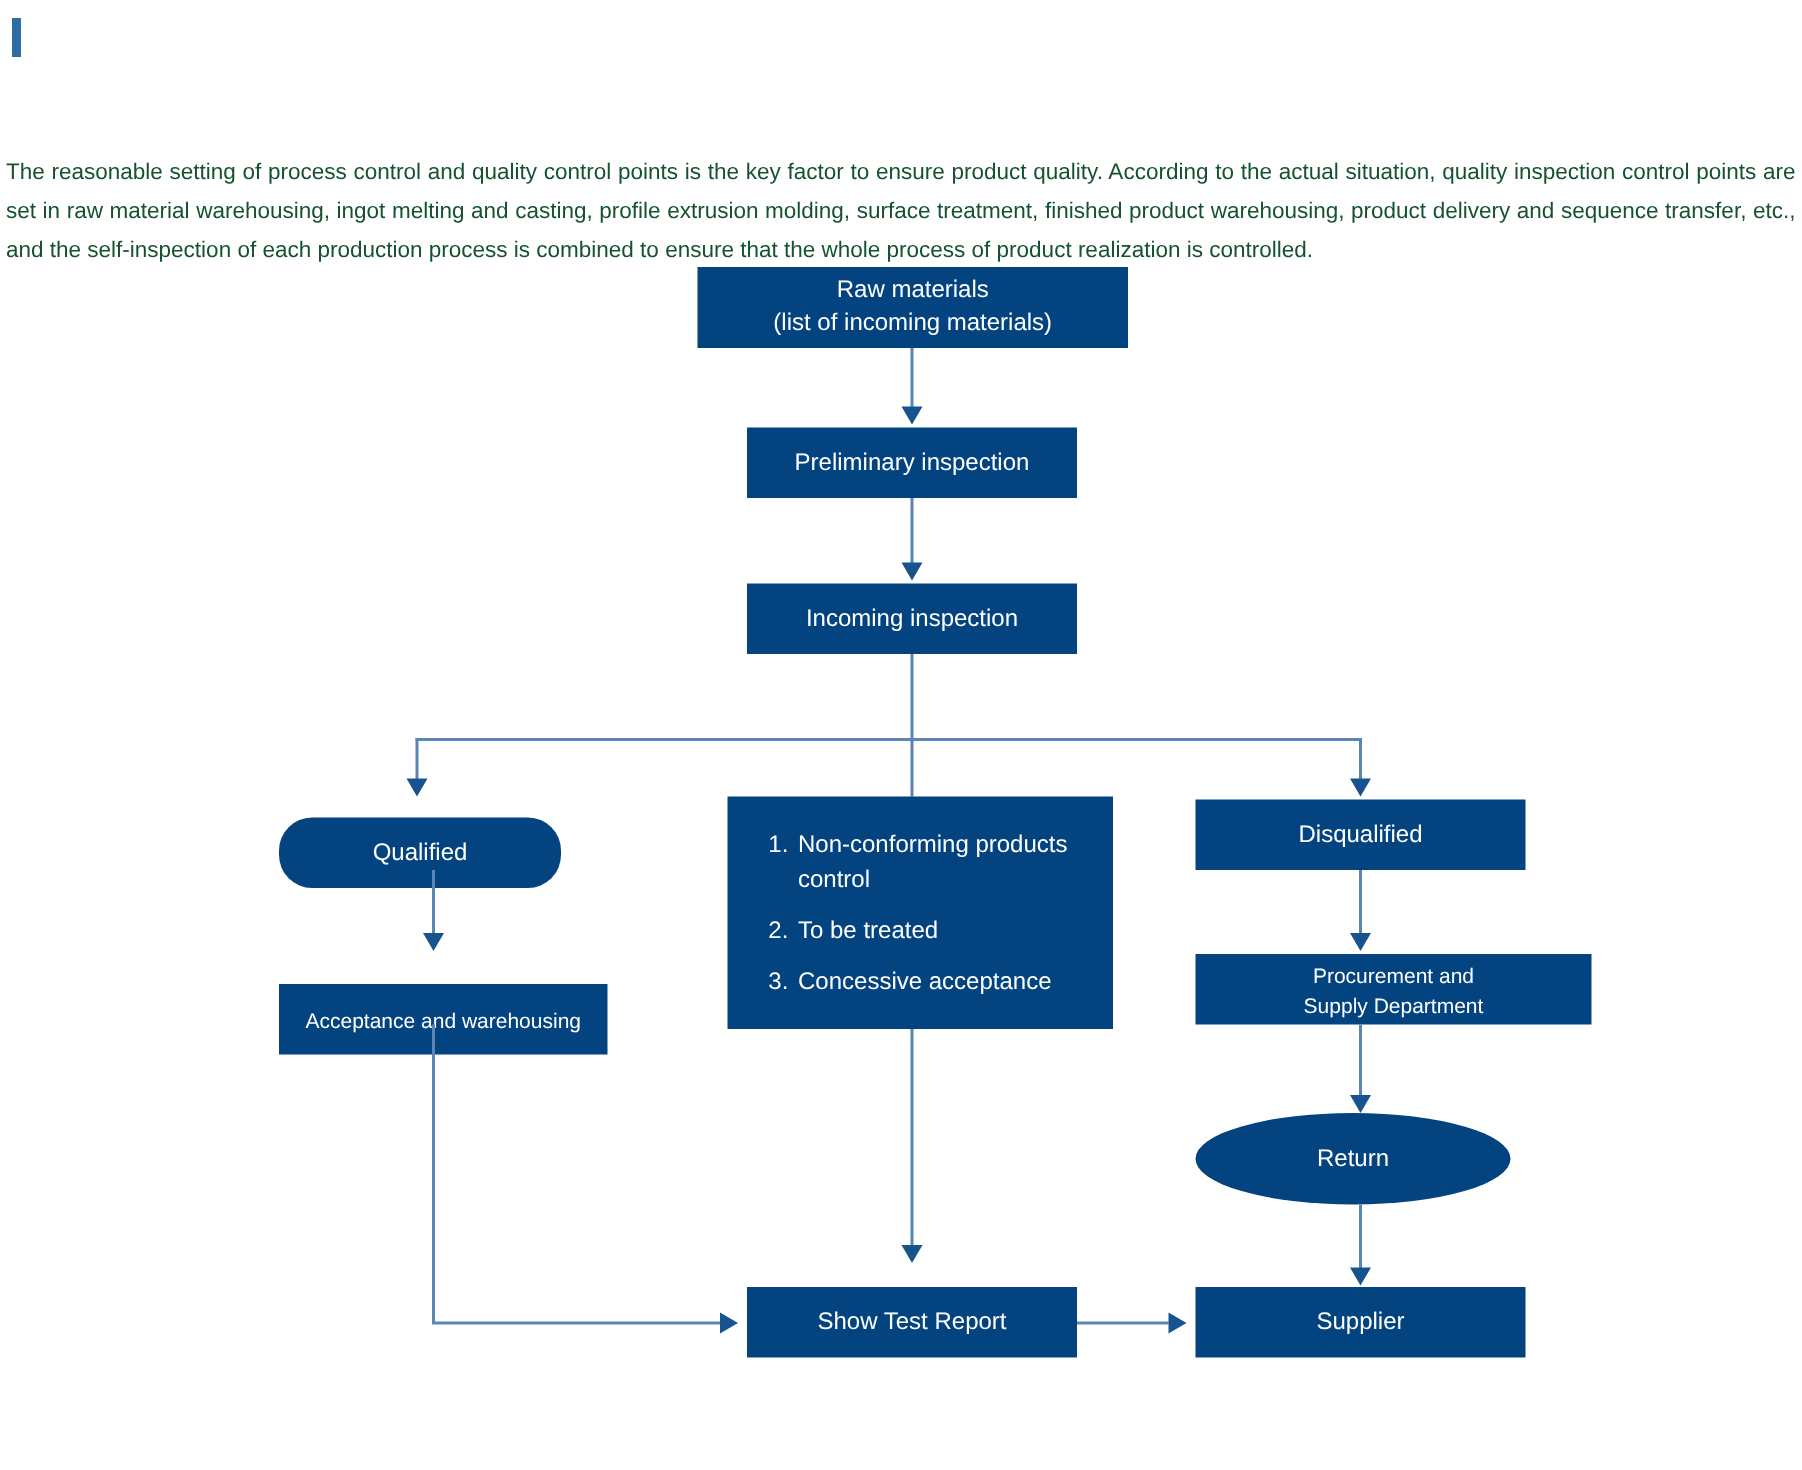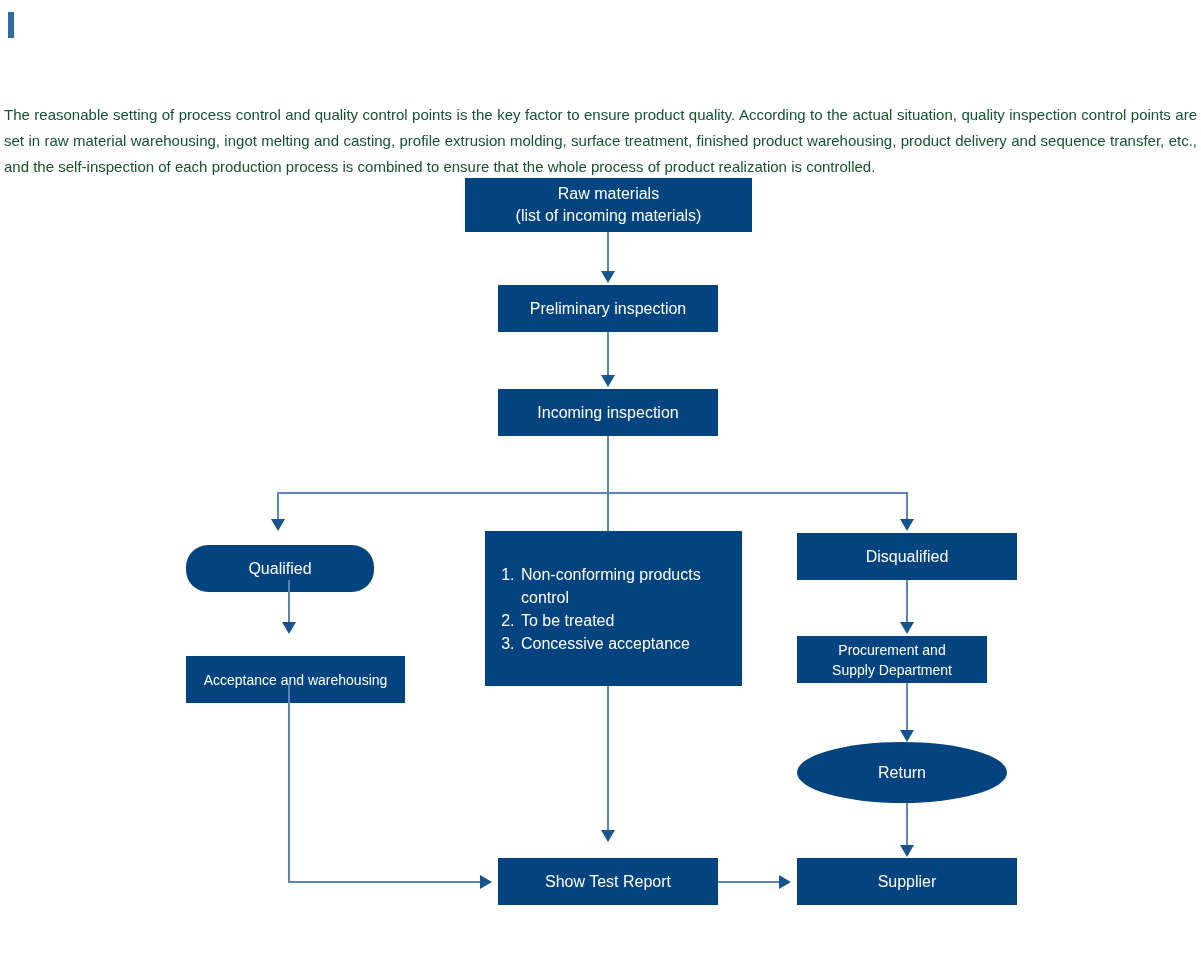--- a/index.html
+++ b/index.html
@@ -86,21 +86,21 @@
   .node.listbox {
     justify-content: flex-start;
     text-align: left;
     padding: 0 0 0 14px;
   }
   .listbox ol {
     margin: 0; padding: 0 0 0 20px;
     font-size: 16px;
     line-height: 23px;
   }
-  .listbox ol li { margin: 0; padding: 0 0 0 2px; }
+  .listbox ol li { margin: 11px; padding: 0 0 0 2px; }
 
   
   .vline {
     position: absolute;
     width: 2px;
     background: #5a86b5;
   }
   .hline {
     position: absolute;
     height: 2px;
@@ -192,21 +192,21 @@
     <div class="vline" style="left:607px; top:686px; height:146px;"></div>
     <div class="arrow-down" style="left:601px; top:830px;"></div>
 
     <div class="node" style="left:797px; top:533px; width:220px; height:47px;">
       <span>Disqualified</span>
     </div>
 
     <div class="vline" style="left:906px; top:580px; height:44px;"></div>
     <div class="arrow-down" style="left:900px; top:622px;"></div>
 
-    <div class="node small" style="left:797px; top:636px; width:190px; height:47px;">
+    <div class="node small" style="left:797px; top:636px; width:264px; height:47px;">
       <div>
         <span>Procurement and</span><br>
         <span>Supply Department</span>
       </div>
     </div>
 
     <div class="vline" style="left:906px; top:683px; height:49px;"></div>
     <div class="arrow-down" style="left:900px; top:730px;"></div>
 
     <div class="node ellipse" style="left:797px; top:742px; width:210px; height:61px;">

